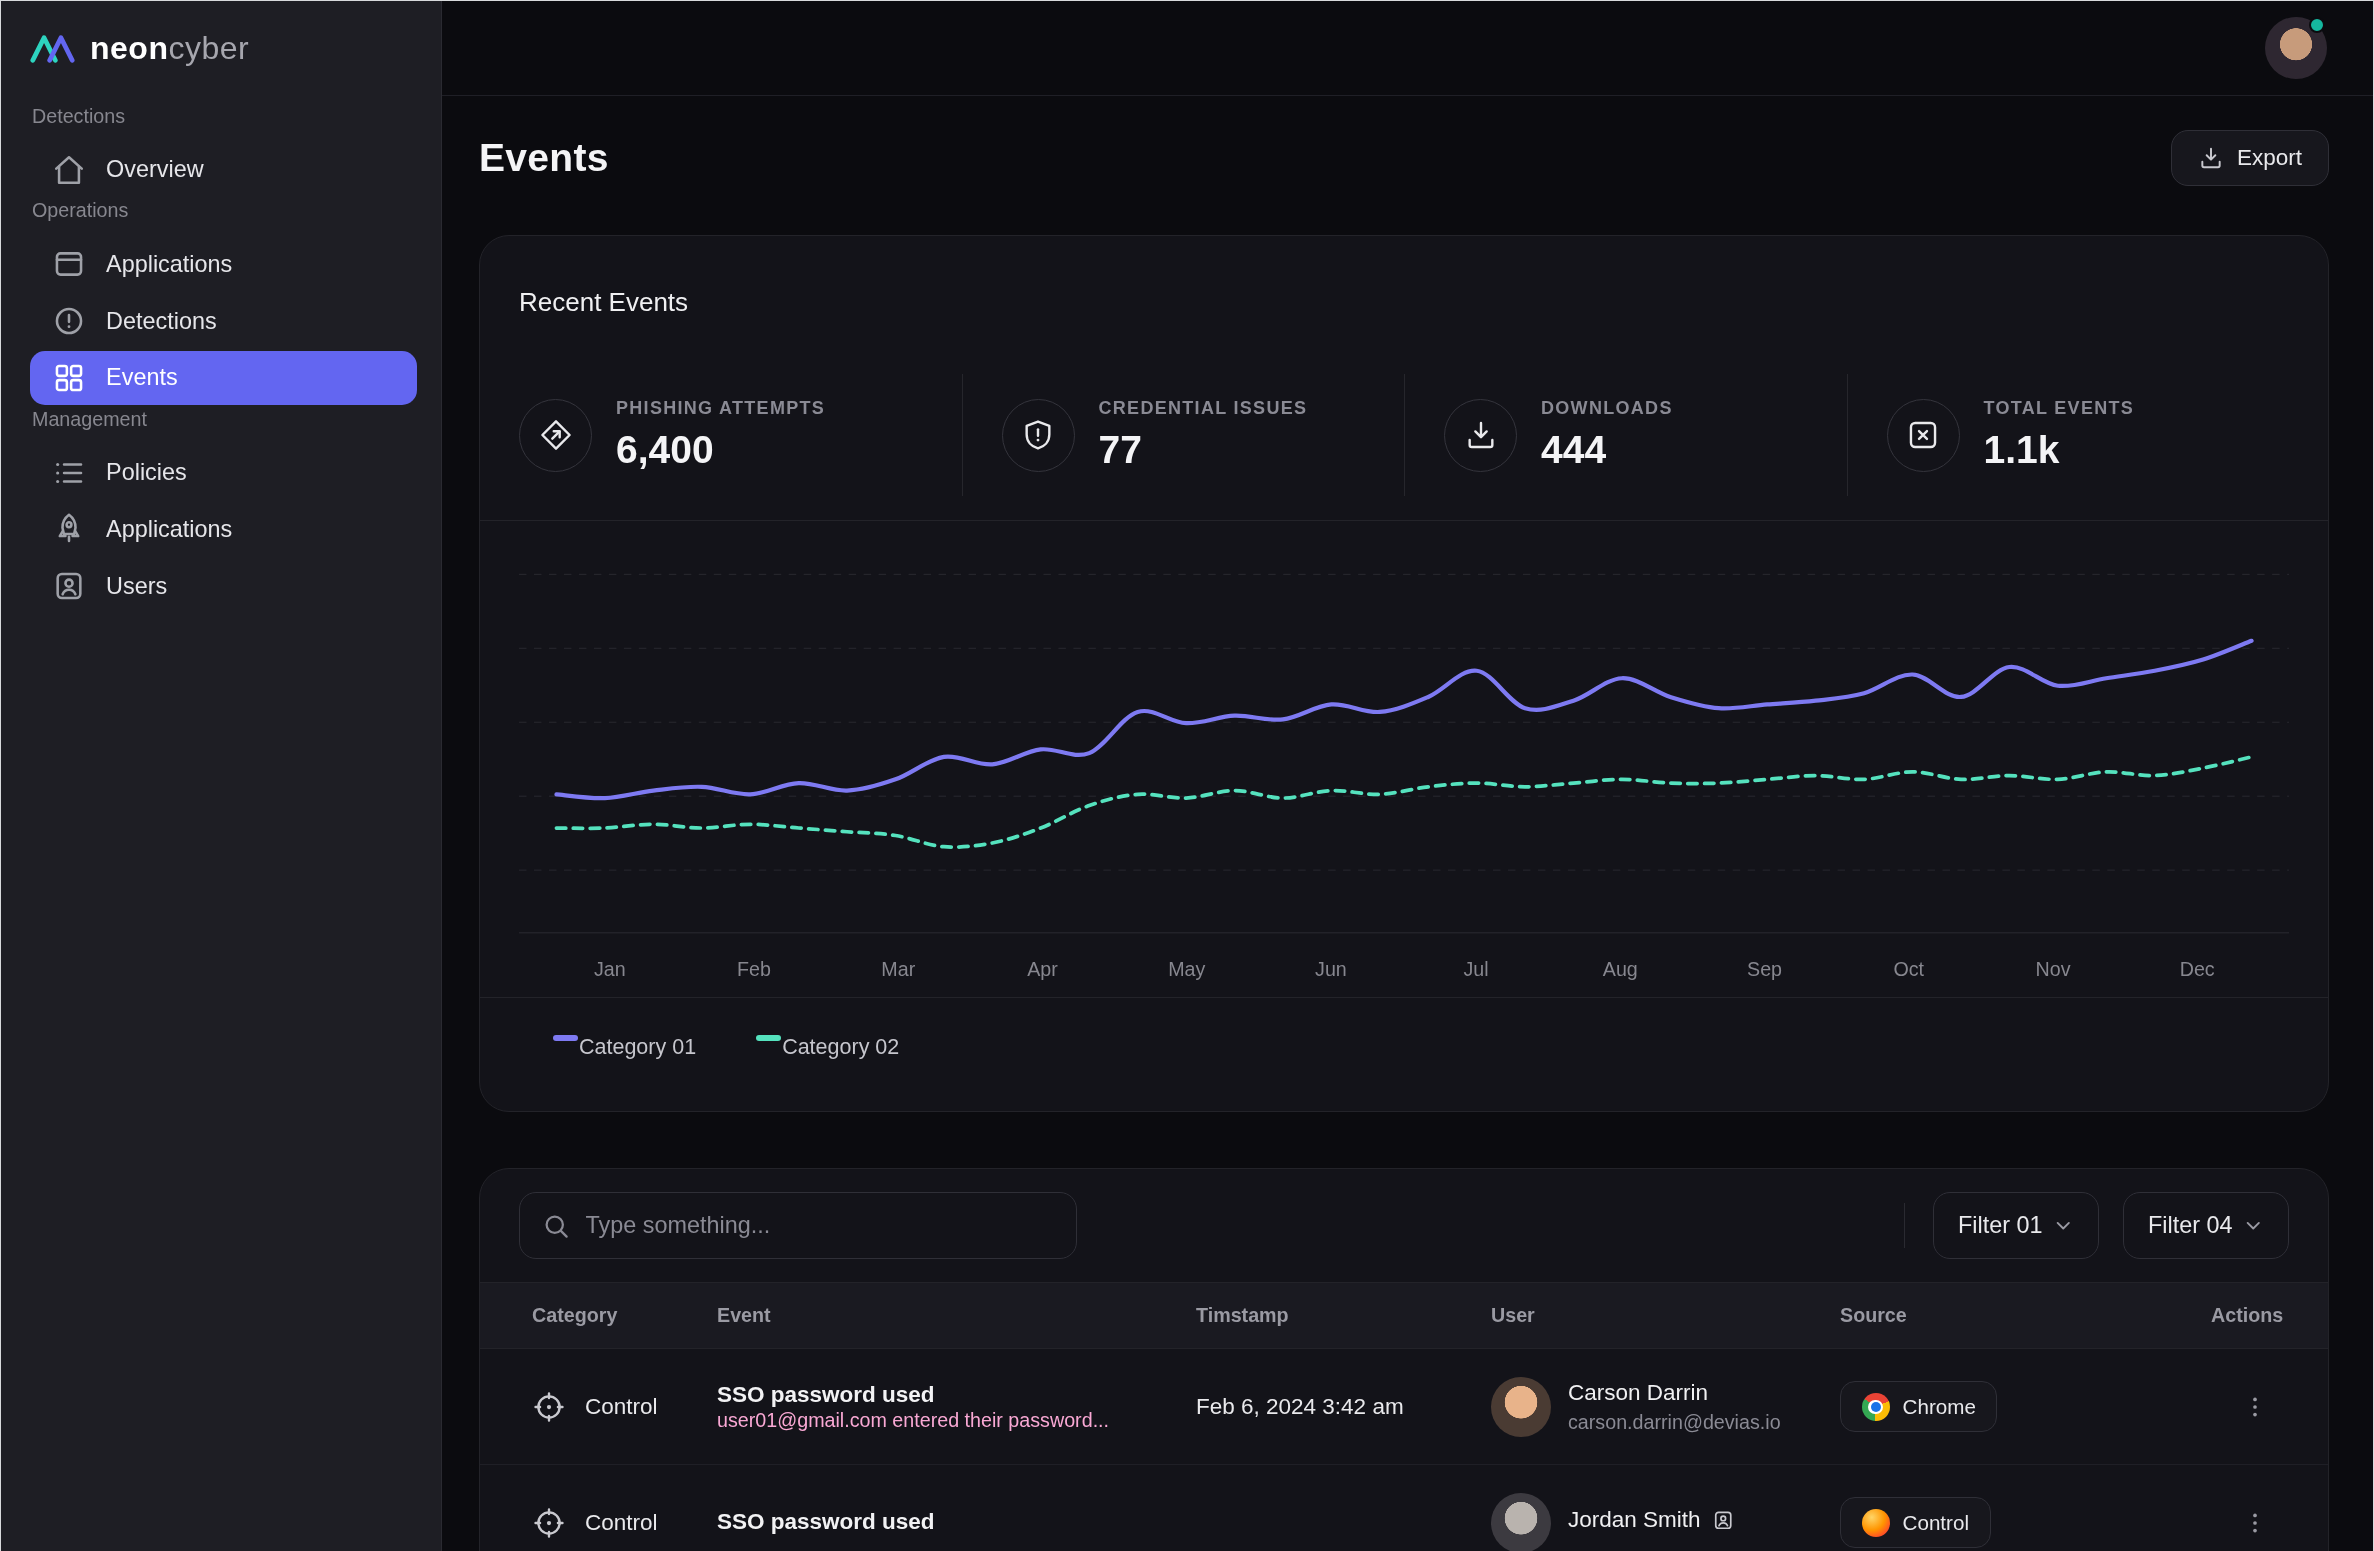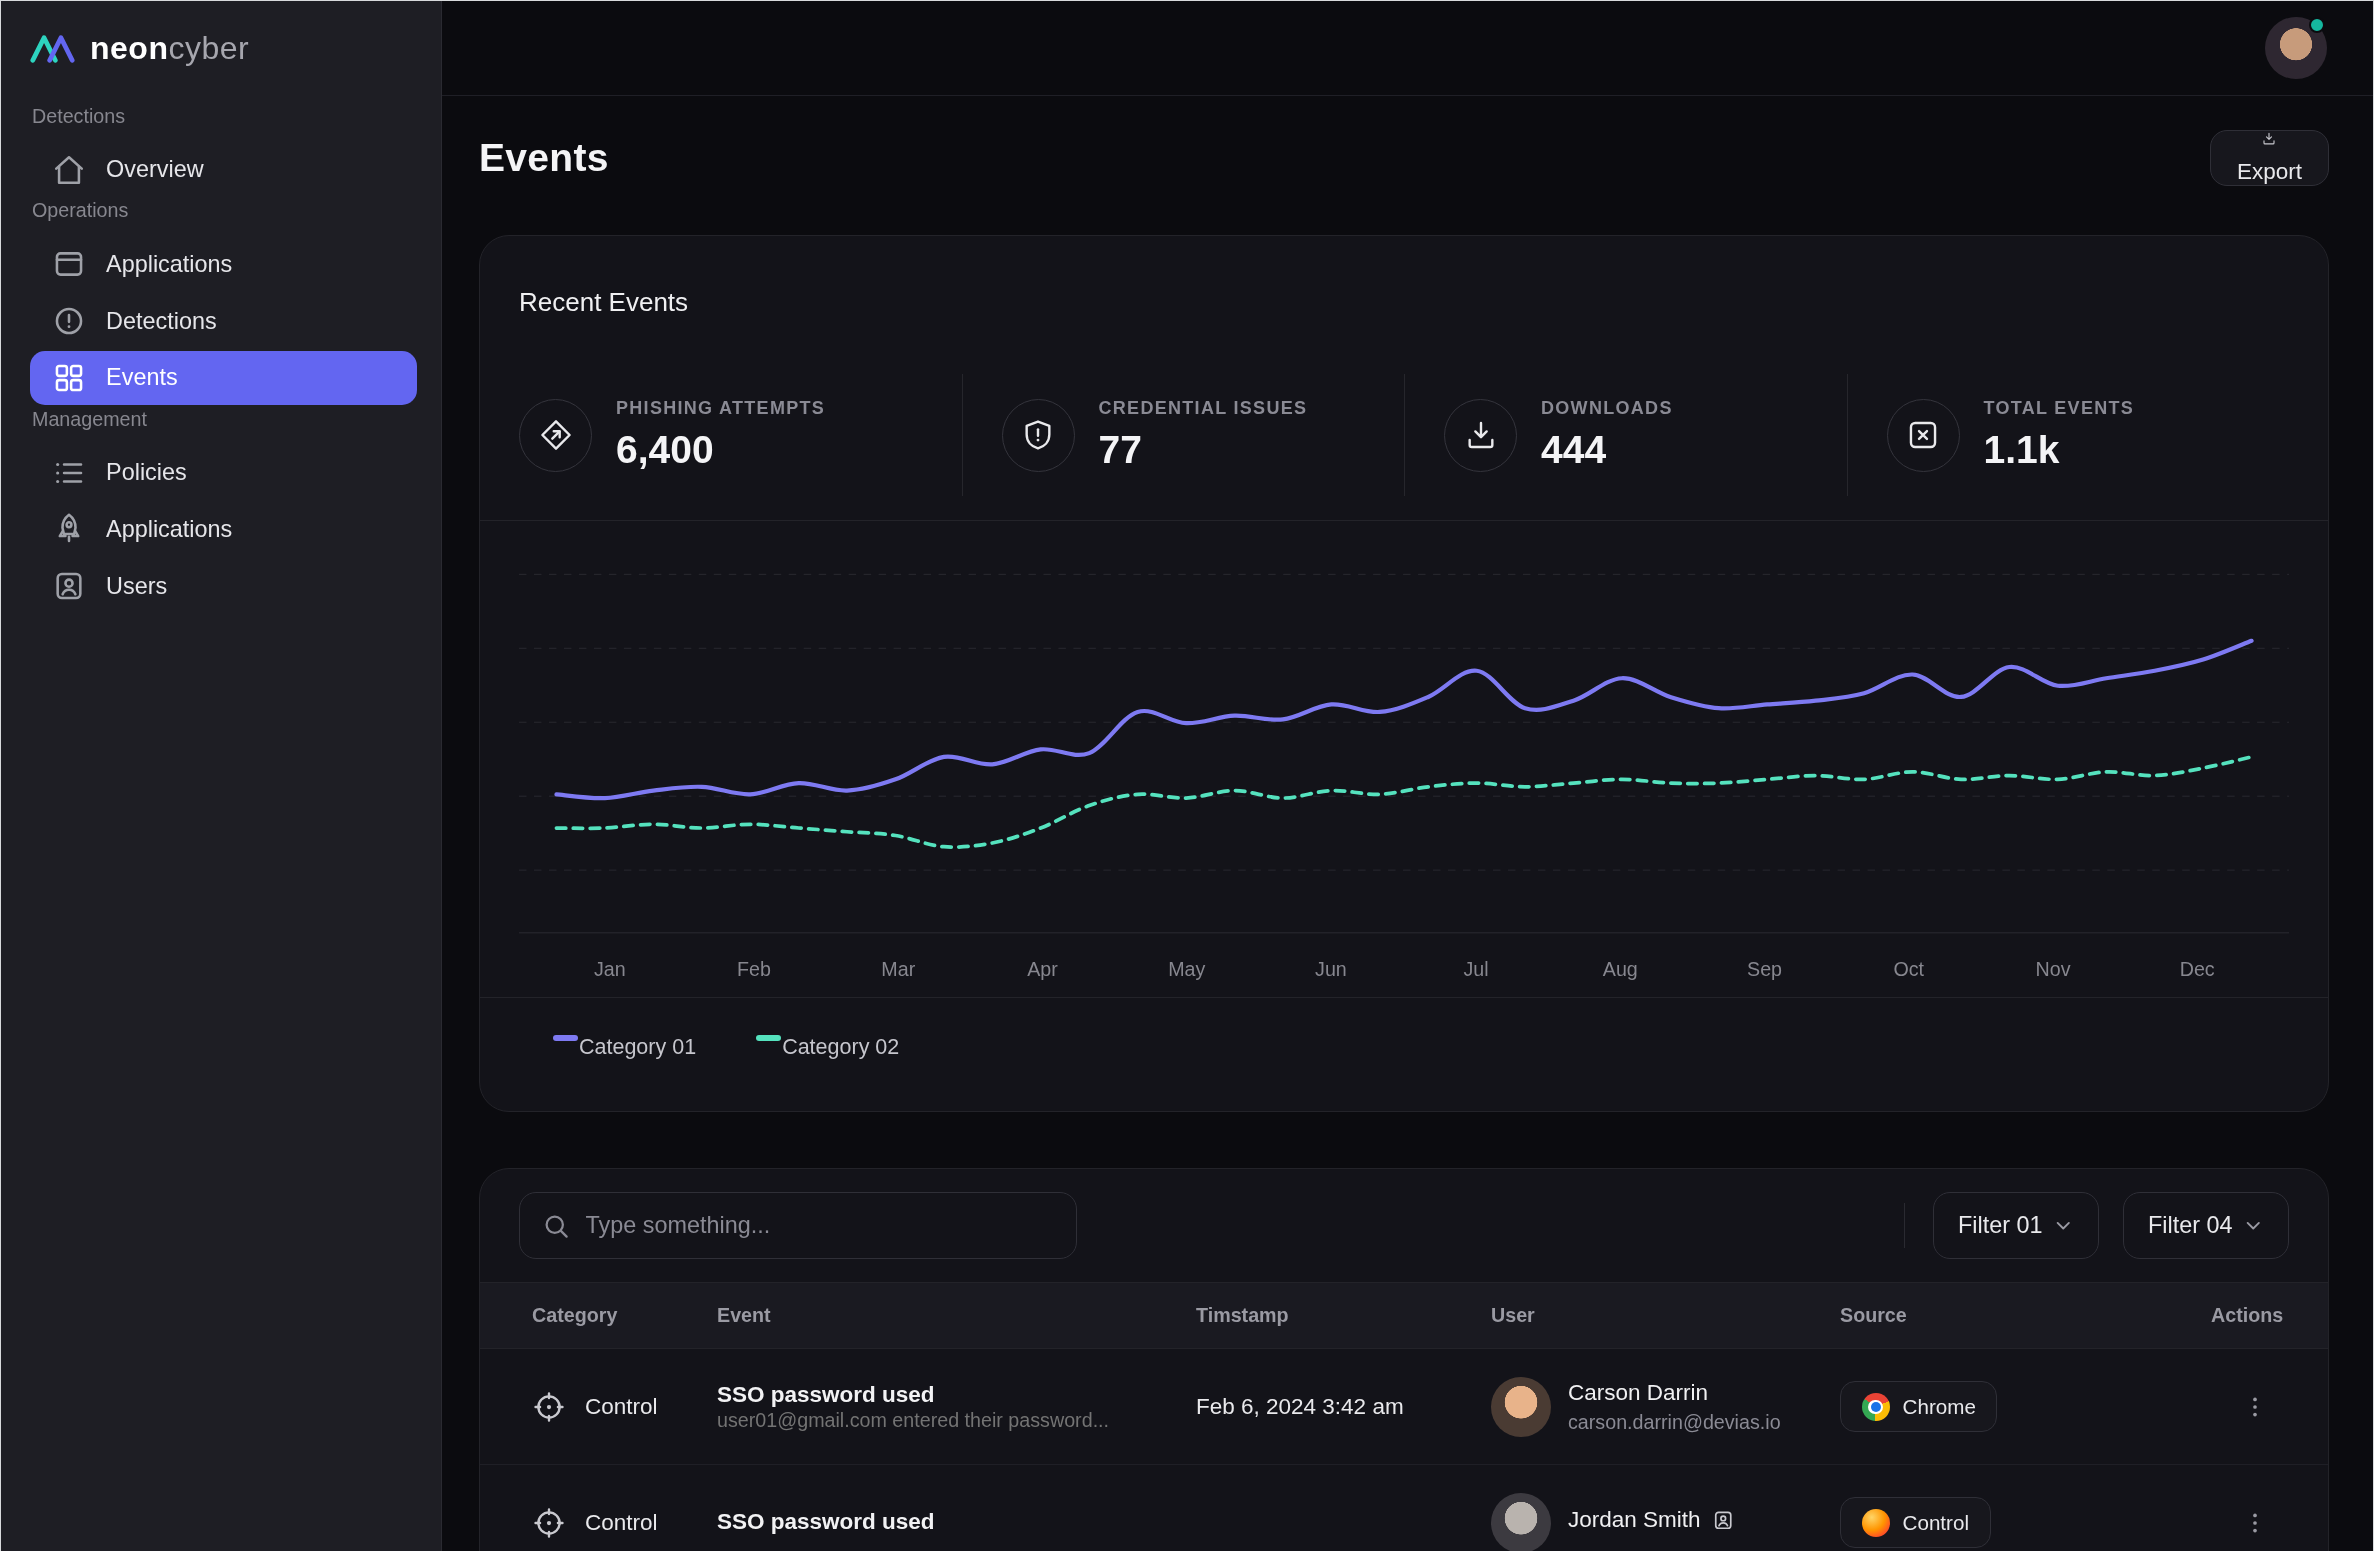--- a/index.html
+++ b/index.html
@@ -51,21 +51,21 @@
     position:absolute; top:0px; right:1.9px; width:16px; height:16px; border-radius:50%;
     background:#15B79F; border:2.8px solid #0B0B0F;
   }
 
   .content { padding:0 45px 0 37px; flex:1; }
   .page-header { display:flex; align-items:center; justify-content:space-between; margin-top:34px; margin-bottom:49px; }
   .page-title { font-size:39px; font-weight:600; color:#F4F4F6; letter-spacing:0.3px; }
   .btn {
     display:inline-flex; align-items:center; gap:13px; height:56px; padding:0 26px;
     background:#17171D; border:0.9px solid #2F2F37; border-radius:17px;
-    color:#E9E9EC; font-size:22.5px; font-weight:500; cursor:pointer;flex-direction:column;
+    color:#E9E9EC; font-size:22.5px; font-weight:500; cursor:pointer;
   }
   .btn svg { width:26px; height:26px; color:#C9C9CF; }
 
   .card { background:#131319; border:0.9px solid #232329; border-radius:30px; }
 
   
   .card-chart { padding:51px 39px 51px 39px; }
   .card-title { font-size:26px; font-weight:500; color:#F0F0F2; }
   .stats { display:grid; grid-template-columns:repeat(4,1fr); margin-top:56px; }
   .stat { display:flex; align-items:center; gap:24px; padding:24px 0; }
@@ -108,21 +108,21 @@
     display:grid; grid-template-columns:185px 479px 295px 349px 371px 1fr;
     padding:0 56px 0 52px; align-items:center;
   }
   .thead { background:#1A1A21; height:67px; border-top:0.9px solid #232329; border-bottom:0.9px solid #232329; }
   .th { font-size:19.7px; color:#9A9AA3; font-weight:600; }
   .th:last-child { justify-self:end; }
   .tbody-row { height:116px; border-bottom:0.9px solid #1F1F26; cursor:pointer; }
   .cell-category { display:flex; align-items:center; gap:19px; font-size:22.5px; color:#E9E9EC; }
   .cell-category svg { width:34px; height:34px; color:#C9C9CF; flex-shrink:0; }
   .event-title { font-size:22.5px; font-weight:700; color:#F2F2F4; }
-  .event-sub { font-size:19.7px; color:#737373; margin-top:1px; }
+  .event-sub { font-size:19.7px; color:#f9a8d4; margin-top:1px; }
   .cell-time { font-size:22.5px; color:#E9E9EC; }
   .cell-user { display:flex; align-items:center; gap:17px; }
   .row-avatar { width:60px; height:60px; border-radius:50%; flex-shrink:0; }
   .row-avatar.tone-warm { background:radial-gradient(circle at 50% 42%, #E8B38A 0 35%, #4A3B33 36%); }
   .row-avatar.tone-gray { background:radial-gradient(circle at 50% 42%, #B9B3AE 0 35%, #3C3A40 36%); }
   .user-name { font-size:22.5px; color:#F0F0F2; display:flex; align-items:center; gap:11.2px; }
   .user-name svg { width:22.5px; height:22.5px; color:#C9C9CF; }
   .user-email { font-size:19.7px; color:#8A8A94; margin-top:5.6px; }
   .chip {
     display:inline-flex; align-items:center; gap:13px; height:51px; padding:0 20.6px;

